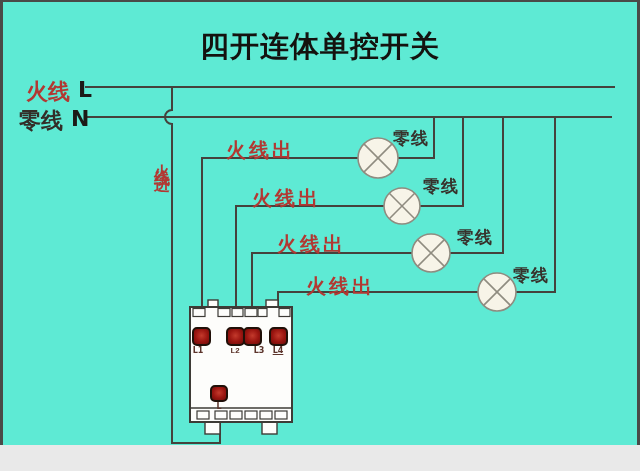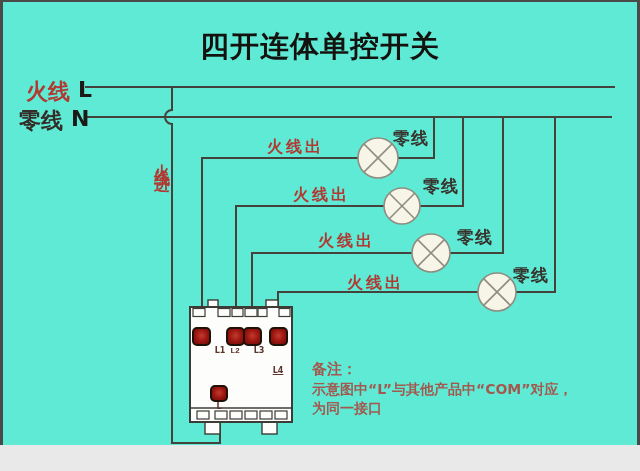--- a/index.html
+++ b/index.html
@@ -23,21 +23,21 @@
   }
   .supply-row { position:absolute; display:flex; gap:8px; font-weight:bold; font-size:22px; }
   .supply-row .cn-red { color:#b23832; }
   .supply-row .cn-dark { color:#332e28; }
   .supply-row .tag { color:#1c1a17; }
 
   .live-in {
     left:151px; top:151px; writing-mode:vertical-rl; text-orientation:upright;
     font-size:16px; color:#b23832; letter-spacing:6px;
   }
-  .live-out { font-size:16px; color:#b23832; letter-spacing:3px;margin-left:41px; }
+  .live-out { font-size:20px; color:#b23832; letter-spacing:3px; }
   .neutral-out { font-size:17px; color:#37322c; letter-spacing:1px; }
 
   .term-lbl {
     position:absolute; width:20px; text-align:center;
     font-size:8px; font-weight:bold; color:#5c342b;
   }
 
   .note {
     position:absolute; left:312px; top:359px; color:#a25a50;
     font-weight:bold; line-height:1.35; font-size:14px;
@@ -151,30 +151,25 @@
   <div class="lbl live-out" style="left:226px; top:137px;">火线出</div>
   <div class="lbl live-out" style="left:252px; top:185px;">火线出</div>
   <div class="lbl live-out" style="left:277px; top:231px;">火线出</div>
   <div class="lbl live-out" style="left:306px; top:273px;">火线出</div>
 
   <div class="lbl neutral-out" style="left:393px; top:127px;">零线</div>
   <div class="lbl neutral-out" style="left:423px; top:175px;">零线</div>
   <div class="lbl neutral-out" style="left:457px; top:226px;">零线</div>
   <div class="lbl neutral-out" style="left:513px; top:264px;">零线</div>
 
-  <div class="term-lbl" style="left:210px; top:346px;">L1</div>
+  <div class="term-lbl" style="left:188px; top:346px;">L1</div>
   <div class="term-lbl" style="left:225px; top:346px;font-family:Liberation Mono, monospace;">L2</div>
   <div class="term-lbl" style="left:249px; top:346px;">L3</div>
-  <div class="term-lbl" style="left:268px; top:366px;text-decoration:underline;">L4</div>
+  <div class="term-lbl" style="left:268px; top:346px;text-decoration:underline;">L4</div>
   <div class="term-lbl" style="left:209px; top:402px;">L</div>
 
-  <div class="note">
-    <div class="heading">备注：</div>
-    <div>示意图中“L”与其他产品中“COM”对应，</div>
-    <div>为同一接口</div>
-  </div>
 
   <div class="edge left"></div>
   <div class="edge top"></div>
   <div class="edge right"></div>
   <div class="edge bottom"></div>
 
 </div>
 
 </body></html>

